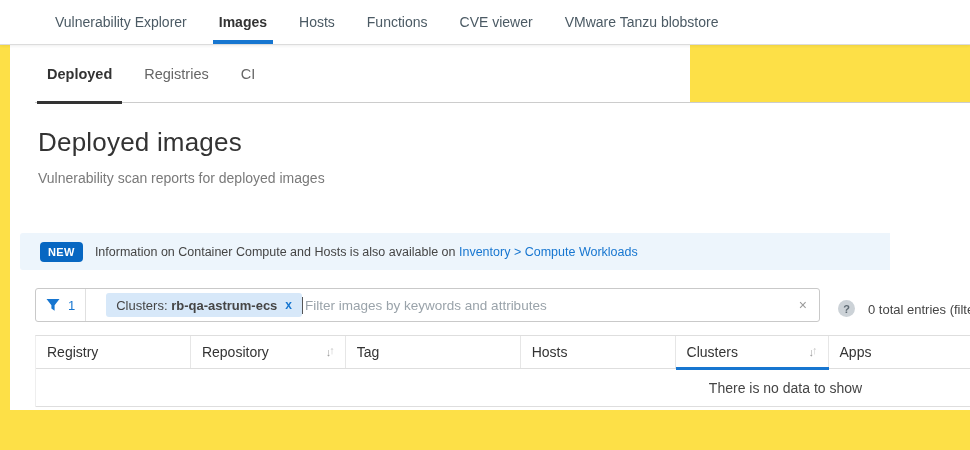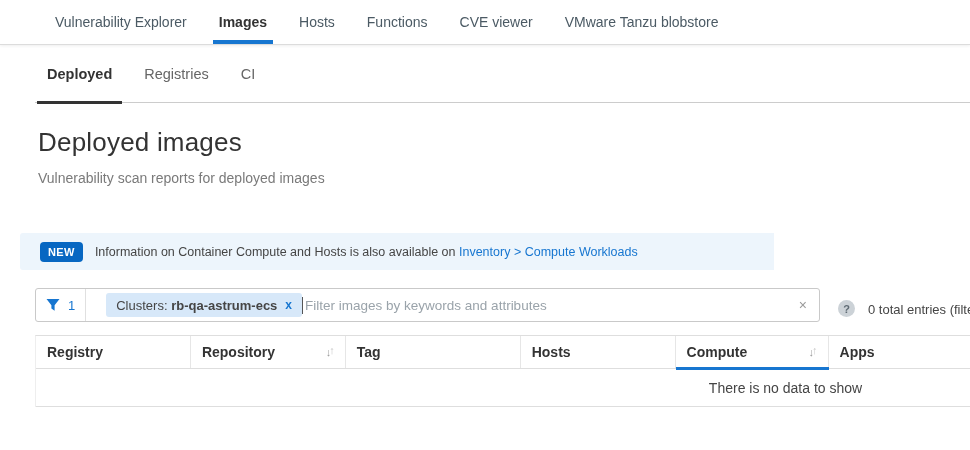--- a/index.html
+++ b/index.html
@@ -1,19 +1,19 @@
 <!DOCTYPE html>
 <html><head>
 <meta charset="utf-8">
 <style>
   * { margin:0; padding:0; box-sizing:border-box; }
   html,body { background:#e9ebec; }
   .page {
     position:relative; width:970px; height:450px; overflow:hidden;
-    background:#ffffff; font-family:"Liberation Sans", sans-serif;
+    background:#fde047; font-family:"Liberation Sans", sans-serif;
     -webkit-font-smoothing:antialiased;
   }
   
   .topnav {
     position:absolute; left:0; top:0; width:970px; height:45px;
     background:#ffffff; border-bottom:1px solid #dcdcdc;
     box-shadow:0 1px 3px rgba(0,0,0,0.07);
     display:flex; align-items:stretch; padding-left:49px; gap:20px; z-index:5;
   }
   .topnav .tab {
@@ -54,21 +54,21 @@
   }
   .page-title {
     position:absolute; left:38px; top:126px; font-size:26px; line-height:32px;
     color:#333; font-weight:400; letter-spacing:0.2px;
   }
   .page-subtitle {
     position:absolute; left:38px; top:170px; font-size:14px; color:#7a7a7a;
   }
   
   .banner {
-    position:absolute; left:20px; top:233px; width:754px; height:37px;
+    position:absolute; left:20px; top:233px; width:870px; height:37px;
     background:#edf5fc; border-radius:3px 0 0 3px;
     display:flex; align-items:center; padding-left:20px; gap:12px;
   }
   .new-badge {
     background:#0767c2; color:#fff; font-size:11px; font-weight:bold;
     padding:4px 8px; border-radius:4px; letter-spacing:0.4px;
   }
   .banner-text { font-size:12.5px; color:#454545; }
   .banner a, .banner .link { color:#1776d0; text-decoration:none; cursor:pointer; }
   .banner .sep { color:#1776d0; }
@@ -111,21 +111,21 @@
   }
   
   .table {
     position:absolute; left:35px; top:335px; width:1500px;
     border-top:1px solid #dedede; border-left:1px solid #eee;
     background:#fff;
   }
   .thead { display:flex; height:33px; border-bottom:1px solid #dedede; }
   .th {
     position:relative; display:flex; align-items:center;
-    padding-left:11px; padding-right:6px; font-size:14px; font-weight:bold;
+    padding-left:11px; padding-right:6px; font-size:14px; font-weight:normal;
     color:#333; border-right:1px solid #e6e6e6; cursor:pointer;
     white-space:nowrap;
   }
   .th .spacer { flex:1; }
   .sort-icon { font-size:11px; letter-spacing:-2px; padding-right:6px; }
   .sort-icon .dn { color:#9a9a9a; }
   .sort-icon .up { color:#c9c9c9; position:relative; top:-2px; }
   .th.sorted::after {
     content:""; position:absolute; left:0; right:-1px; bottom:-2px; height:3px;
     background:#1776d0; z-index:2;
@@ -206,21 +206,21 @@
         <span class="spacer"></span>
         <span class="sort-icon"><span class="dn">↓</span><span class="up">↑</span></span>
       </div>
       <div class="th" style="width:175px">
         <span>Tag</span>
       </div>
       <div class="th" style="width:155px">
         <span>Hosts</span>
       </div>
       <div class="th sorted" style="width:153px">
-        <span>Compute</span>
+        <span>Clusters</span>
         <span class="spacer"></span>
         <span class="sort-icon"><span class="dn">↓</span><span class="up">↑</span></span>
       </div>
       <div class="th" style="width:707px; border-right:none">
         <span>Apps</span>
       </div>
     </div>
     <div class="empty-row">
       <span>There is no data to show</span>
     </div>

